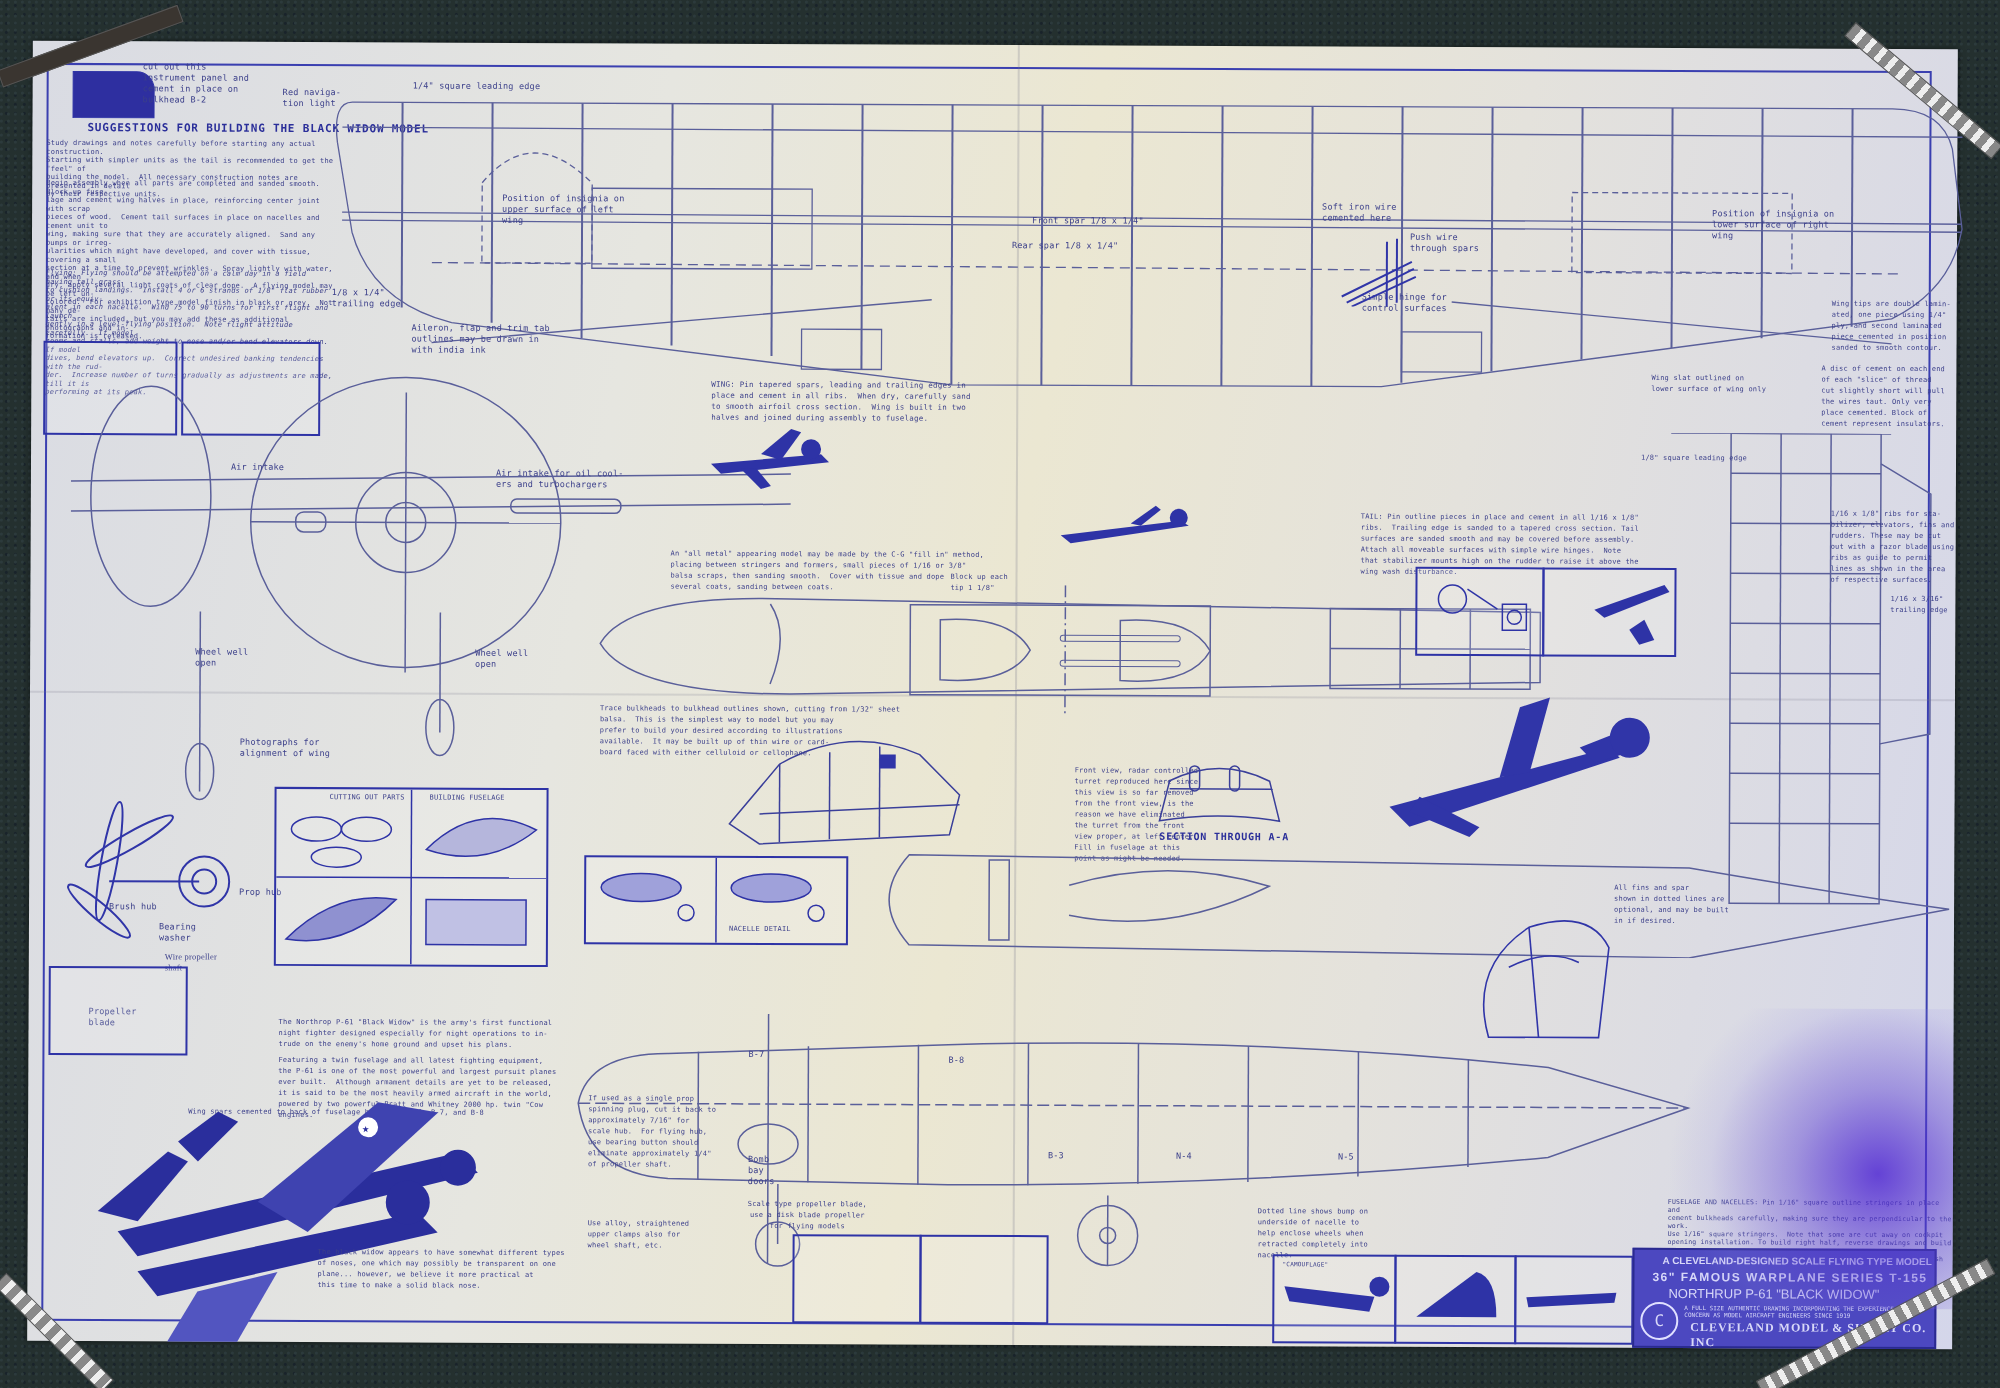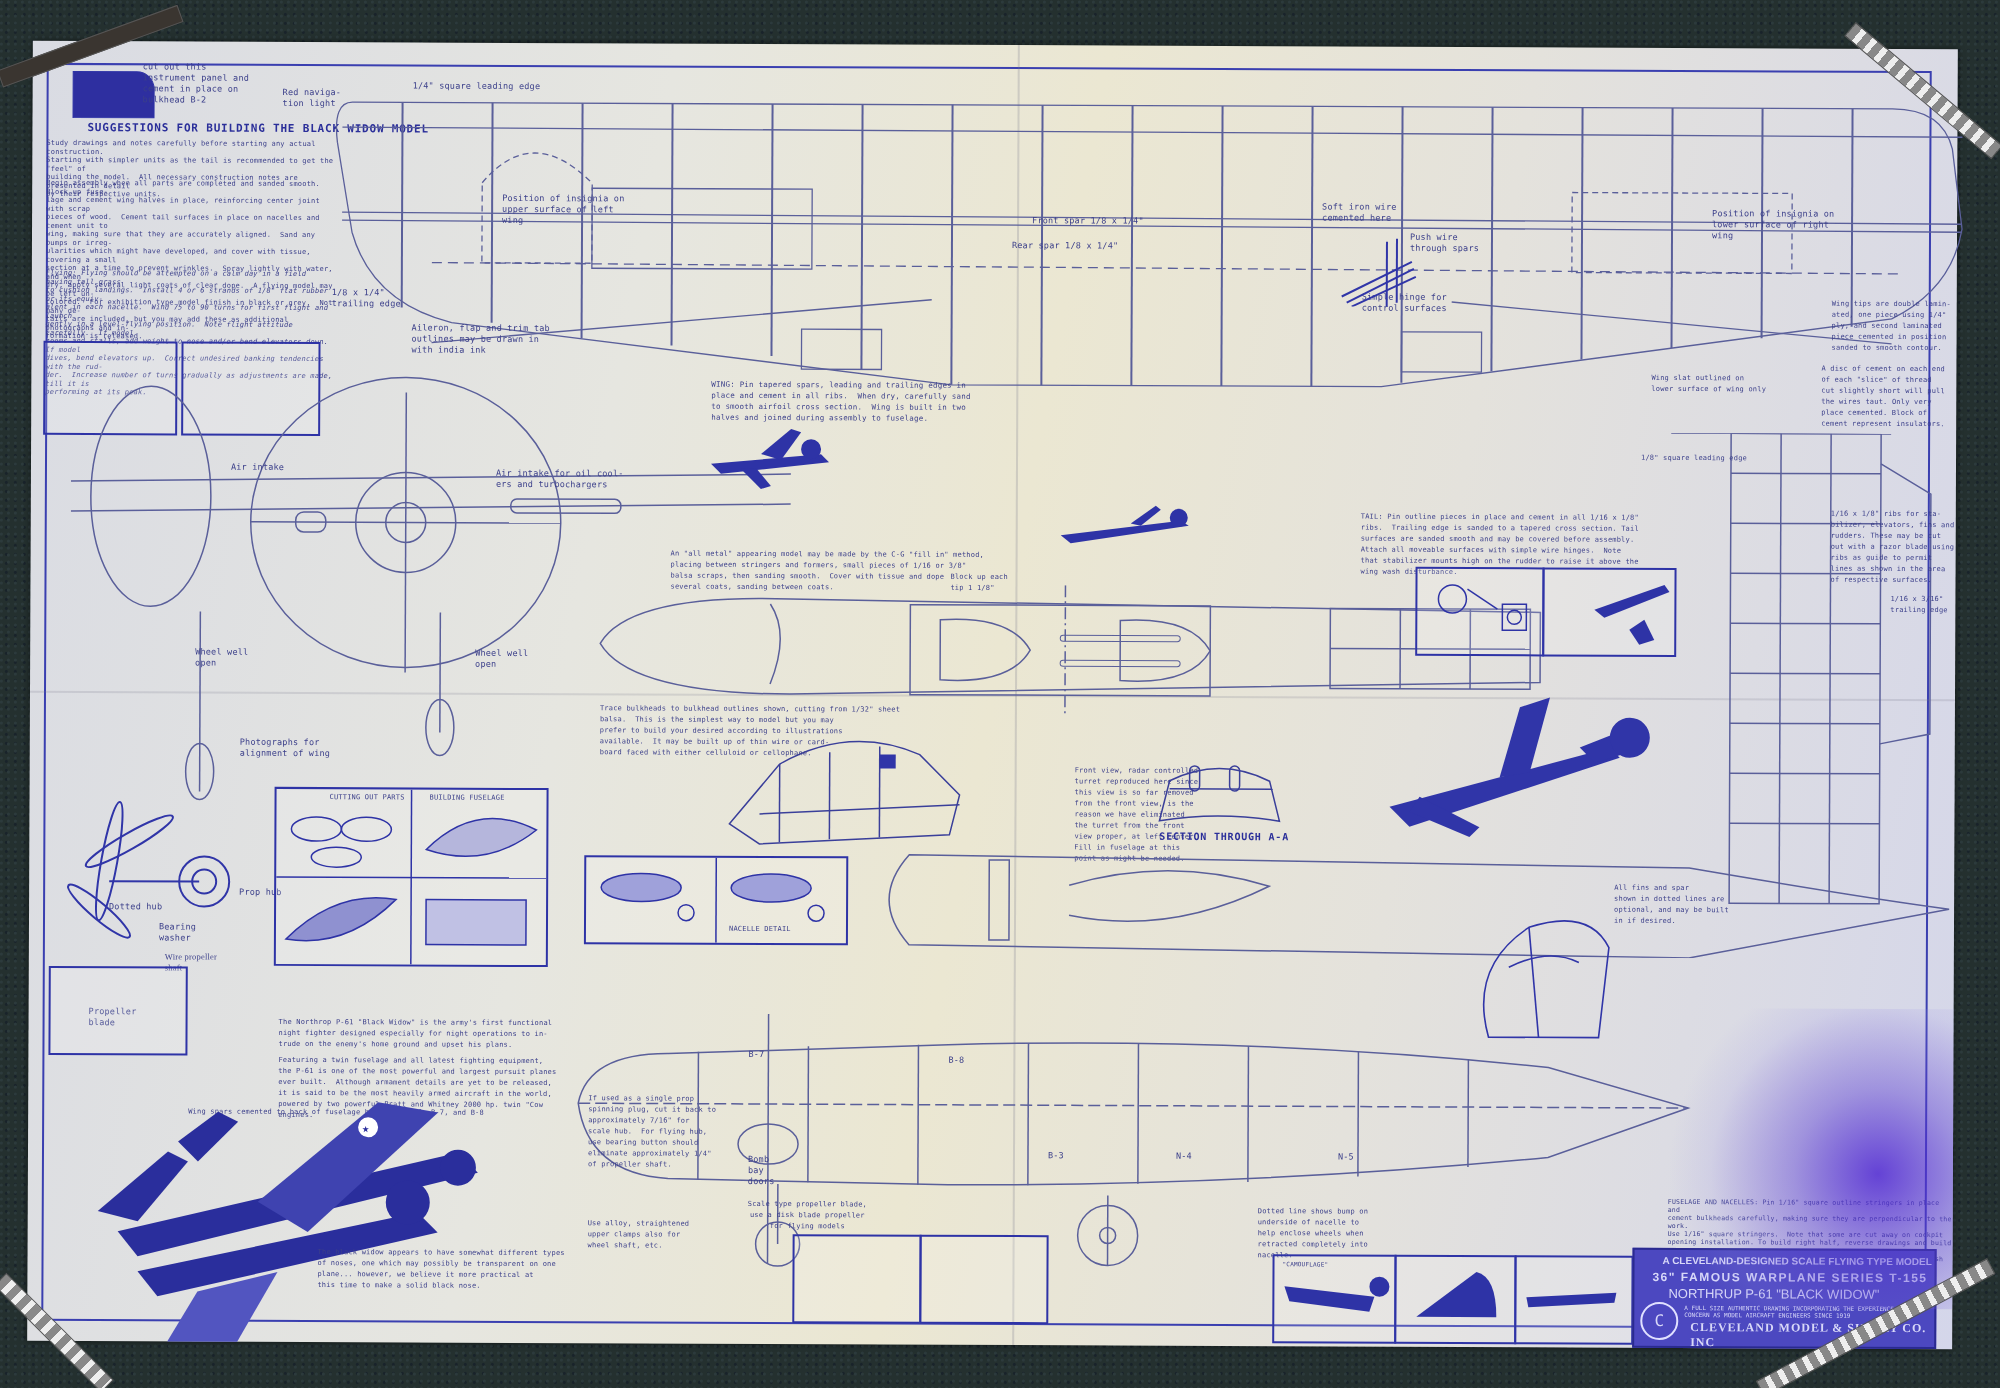--- a/index.html
+++ b/index.html
@@ -190,21 +190,21 @@
       <ellipse cx="60" cy="80" rx="8" ry="60" transform="rotate(10 60 80)"></ellipse>
       <ellipse cx="80" cy="60" rx="8" ry="50" transform="rotate(60 80 60)"></ellipse>
       <ellipse cx="50" cy="130" rx="8" ry="40" transform="rotate(-50 50 130)"></ellipse>
       <circle cx="155" cy="100" r="25"></circle>
         <circle cx="155" cy="100" r="12"></circle>
       <line x1="60" y1="100" x2="150" y2="100"></line>
     </g>
   </svg>
   <div class="txt" style="left:60px;top:965px;">Propeller
 blade</div>
-  <div class="txt" style="left:80px;top:860px;">Dotted hub</div>
+  <div class="txt" style="left:80px;top:860px;">Brush hub</div>
   <div class="txt" style="left:130px;top:880px;">Bearing
 washer</div>
   <div class="txt" style="left:210px;top:845px;">Prop hub</div>
   <div class="txt" style="left:136px;top:910px;font-family:Liberation Serif, serif;">Wire propeller
 shaft</div>
 
   <div class="panel" style="left:245px;top:745px;width:270px;height:175px;">
     <svg width="270" height="175" style="left:0;top:0;">
       <g stroke="#2e33a6" fill="none" stroke-width="1.5">
         <line x1="135" y1="0" x2="135" y2="175"></line>

